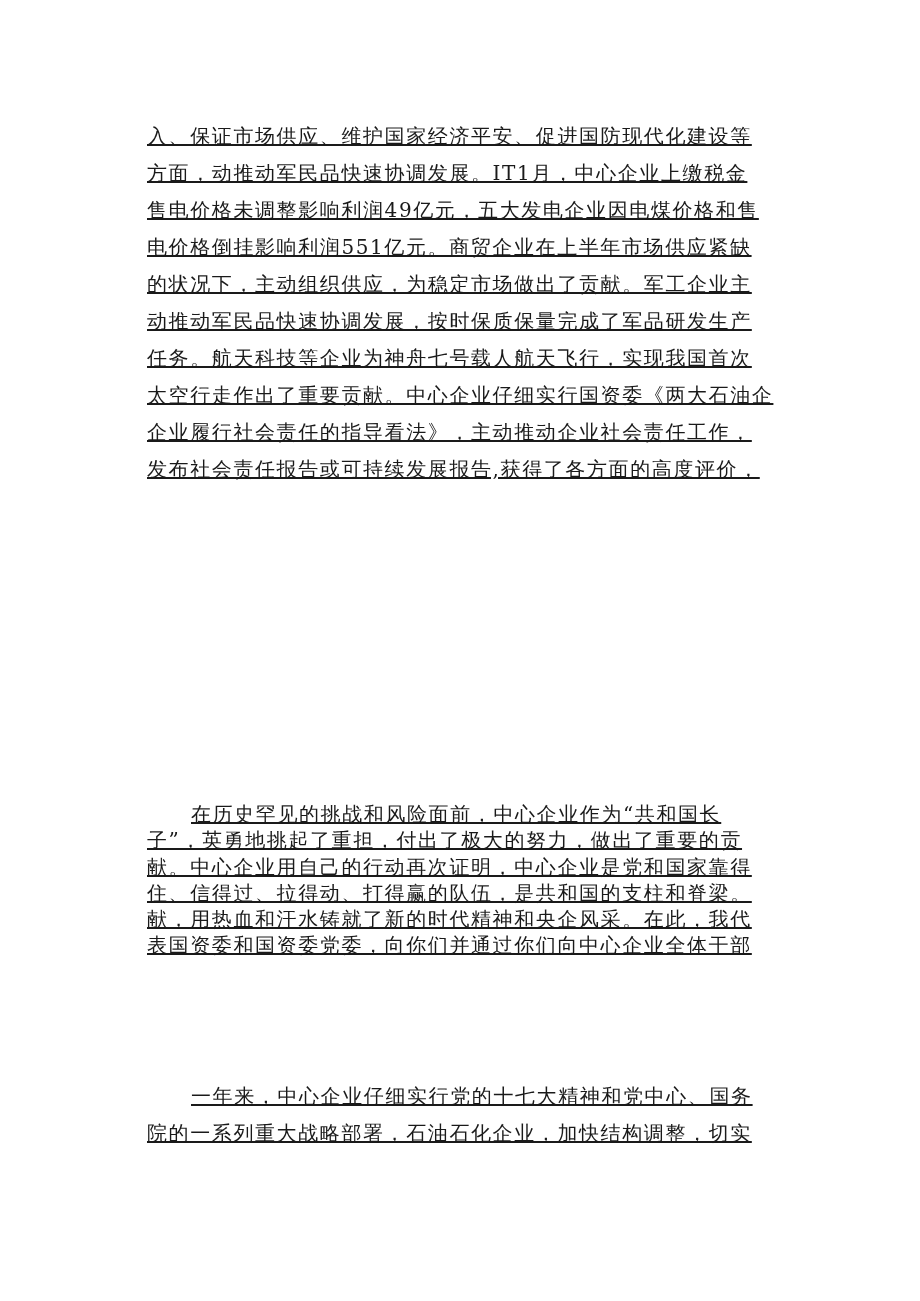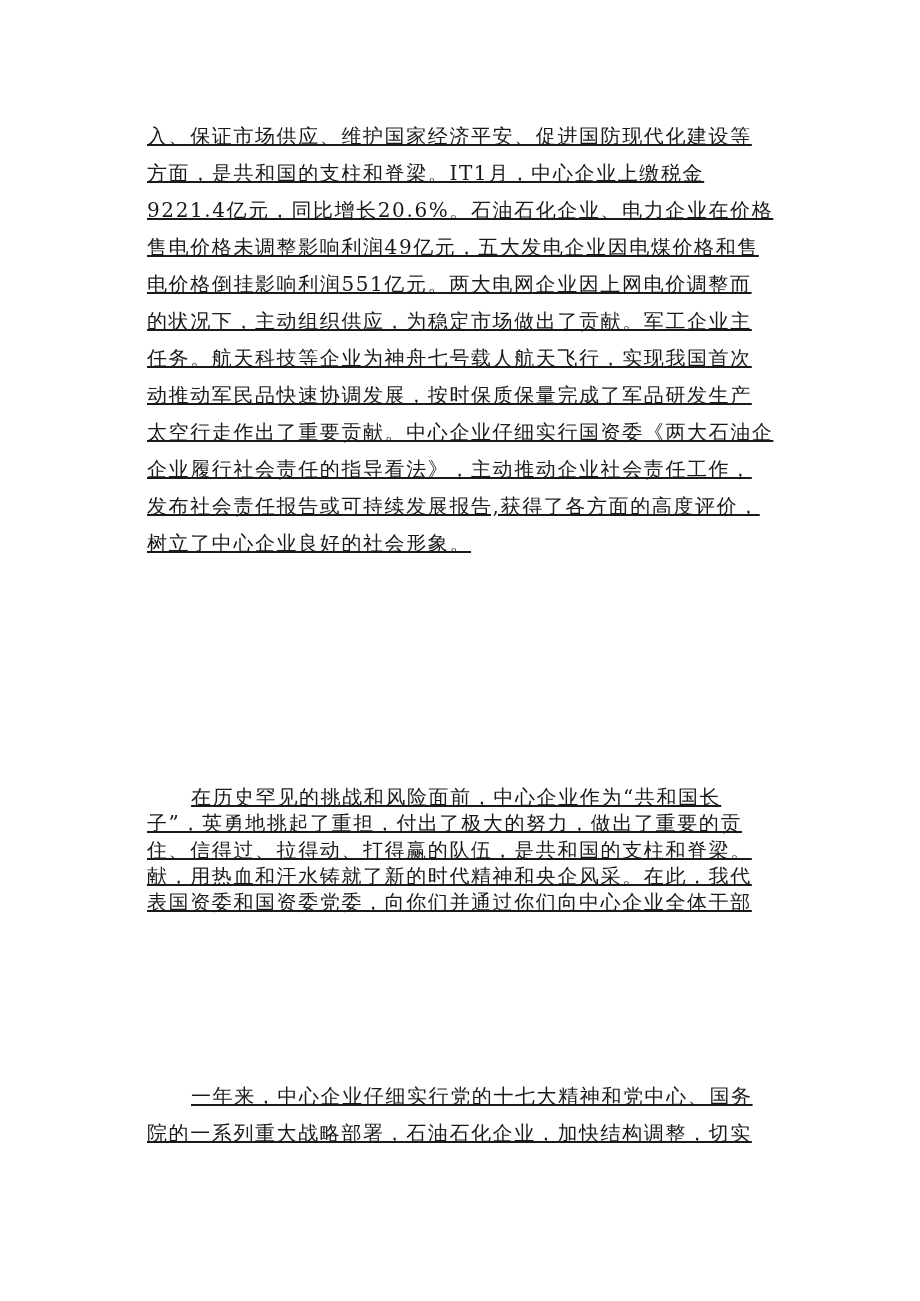--- a/index.html
+++ b/index.html
@@ -37,46 +37,45 @@
       line-height: 37px;
     }
     .para.tight .line {
       height: 26.3px;
       line-height: 26.3px;
     }
     .indent {
       padding-left: 44px;
     }
     #p1 { top: 110px; }
-    #p2 { top: 776px; }
+    #p2 { top: 793px; }
     #p3 { top: 1070px; }
   </style>
 </head>
 <body>
 
 <div class="page">
 
   <div class="para" id="p1">
     <span class="line">入、保证市场供应、维护国家经济平安、促进国防现代化建设等</span>
-    <span class="line">方面，是共和国的支柱和脊梁。IT1月，中心企业上缴税金</span>
-    <span class="line">9221.4亿元，同比增长20.6%。石油石化企业、电力企业在价格</span>
+    <span class="line">方面，动推动军民品快速协调发展。IT1月，中心企业上缴税金</span>
     <span class="line">售电价格未调整影响利润49亿元，五大发电企业因电煤价格和售</span>
-    <span class="line">电价格倒挂影响利润551亿元。两大电网企业因上网电价调整而</span>
+    <span class="line">电价格倒挂影响利润551亿元。商贸企业在上半年市场供应紧缺</span>
     <span class="line">的状况下，主动组织供应，为稳定市场做出了贡献。军工企业主</span>
+    <span class="line">动推动军民品快速协调发展，按时保质保量完成了军品研发生产</span>
     <span class="line">任务。航天科技等企业为神舟七号载人航天飞行，实现我国首次</span>
-    <span class="line">动推动军民品快速协调发展，按时保质保量完成了军品研发生产</span>
     <span class="line">太空行走作出了重要贡献。中心企业仔细实行国资委《两大石油企</span>
     <span class="line">企业履行社会责任的指导看法》，主动推动企业社会责任工作，</span>
     <span class="line">发布社会责任报告或可持续发展报告,获得了各方面的高度评价，</span>
-    <span class="line">树立了中心企业良好的社会形象。</span>
   </div>
 
   <div class="para tight" id="p2">
     <span class="line indent">在历史罕见的挑战和风险面前，中心企业作为“共和国长</span>
     <span class="line">子”，英勇地挑起了重担，付出了极大的努力，做出了重要的贡</span>
+    <span class="line">献。中心企业用自己的行动再次证明，中心企业是党和国家靠得</span>
     <span class="line">住、信得过、拉得动、打得赢的队伍，是共和国的支柱和脊梁。</span>
     <span class="line">献，用热血和汗水铸就了新的时代精神和央企风采。在此，我代</span>
     <span class="line">表国资委和国资委党委，向你们并通过你们向中心企业全体干部</span>
   </div>
 
   <div class="para" id="p3">
     <span class="line indent">一年来，中心企业仔细实行党的十七大精神和党中心、国务</span>
     <span class="line">院的一系列重大战略部署，石油石化企业，加快结构调整，切实</span>
   </div>
 

